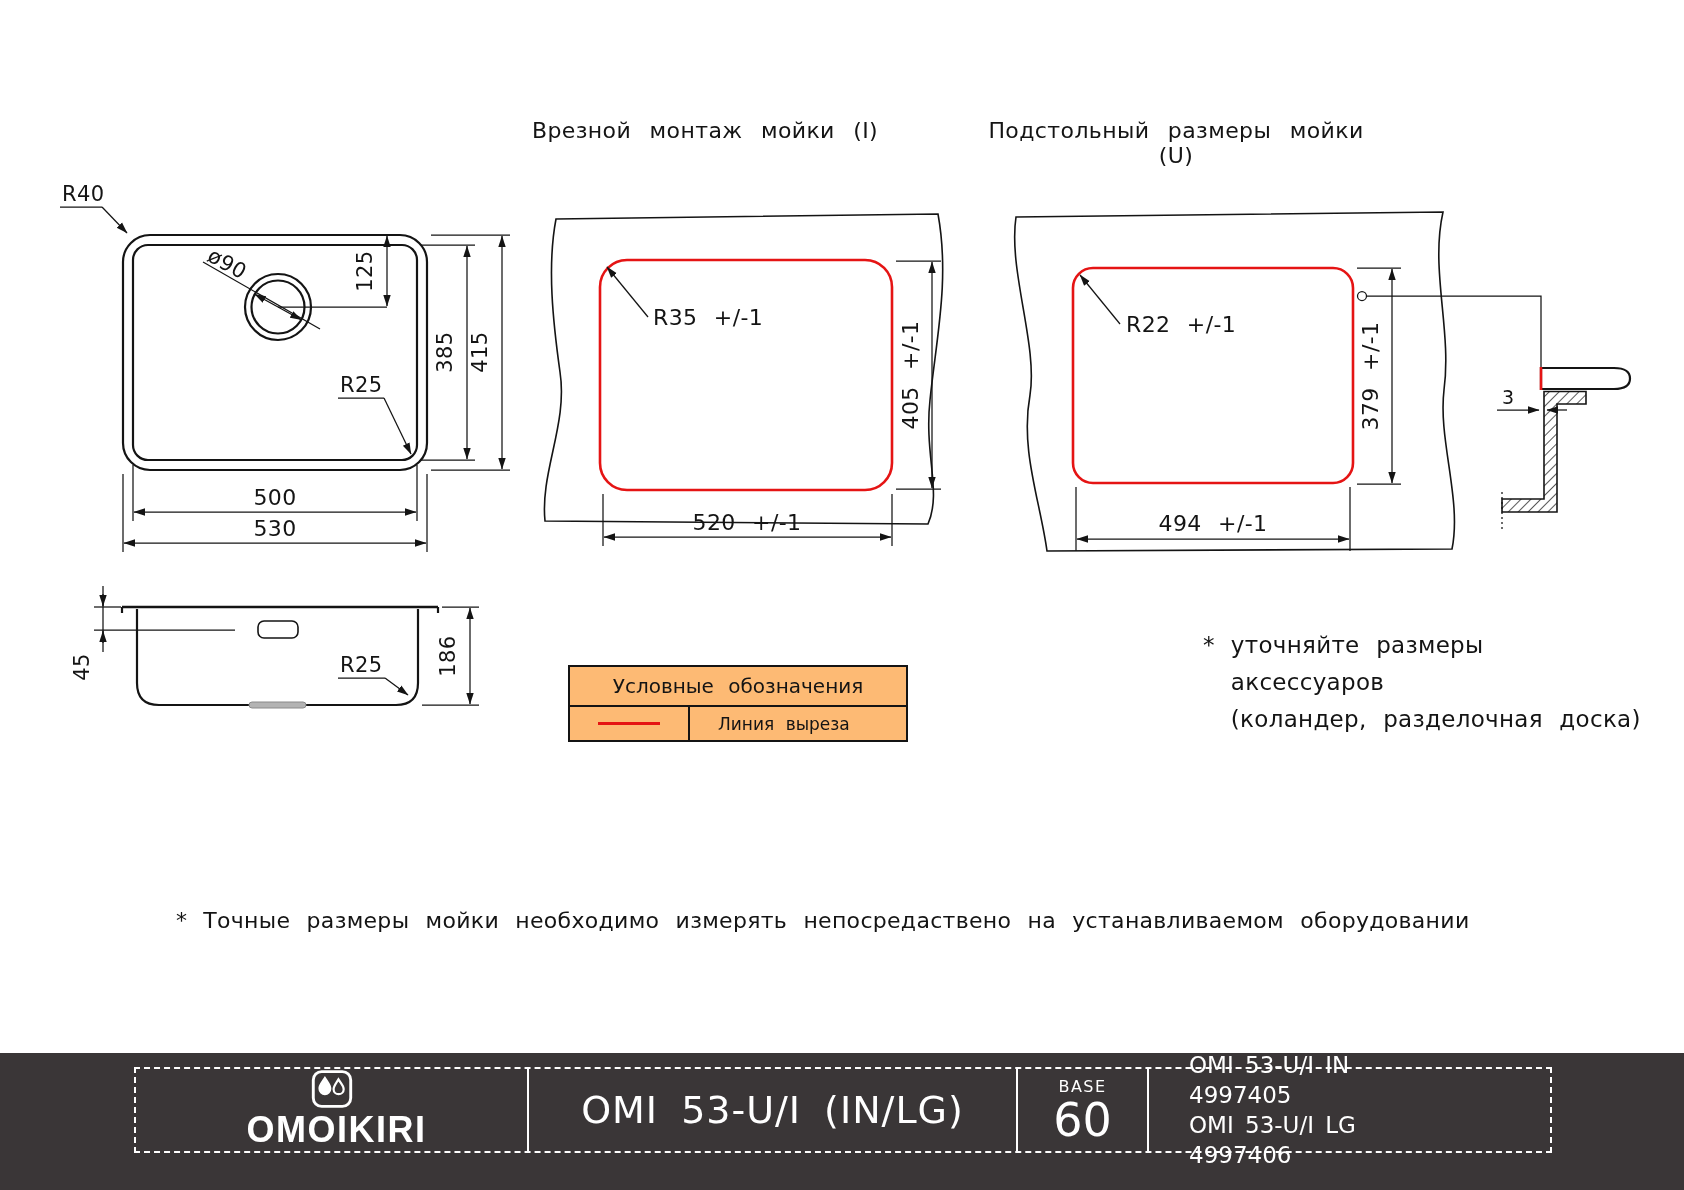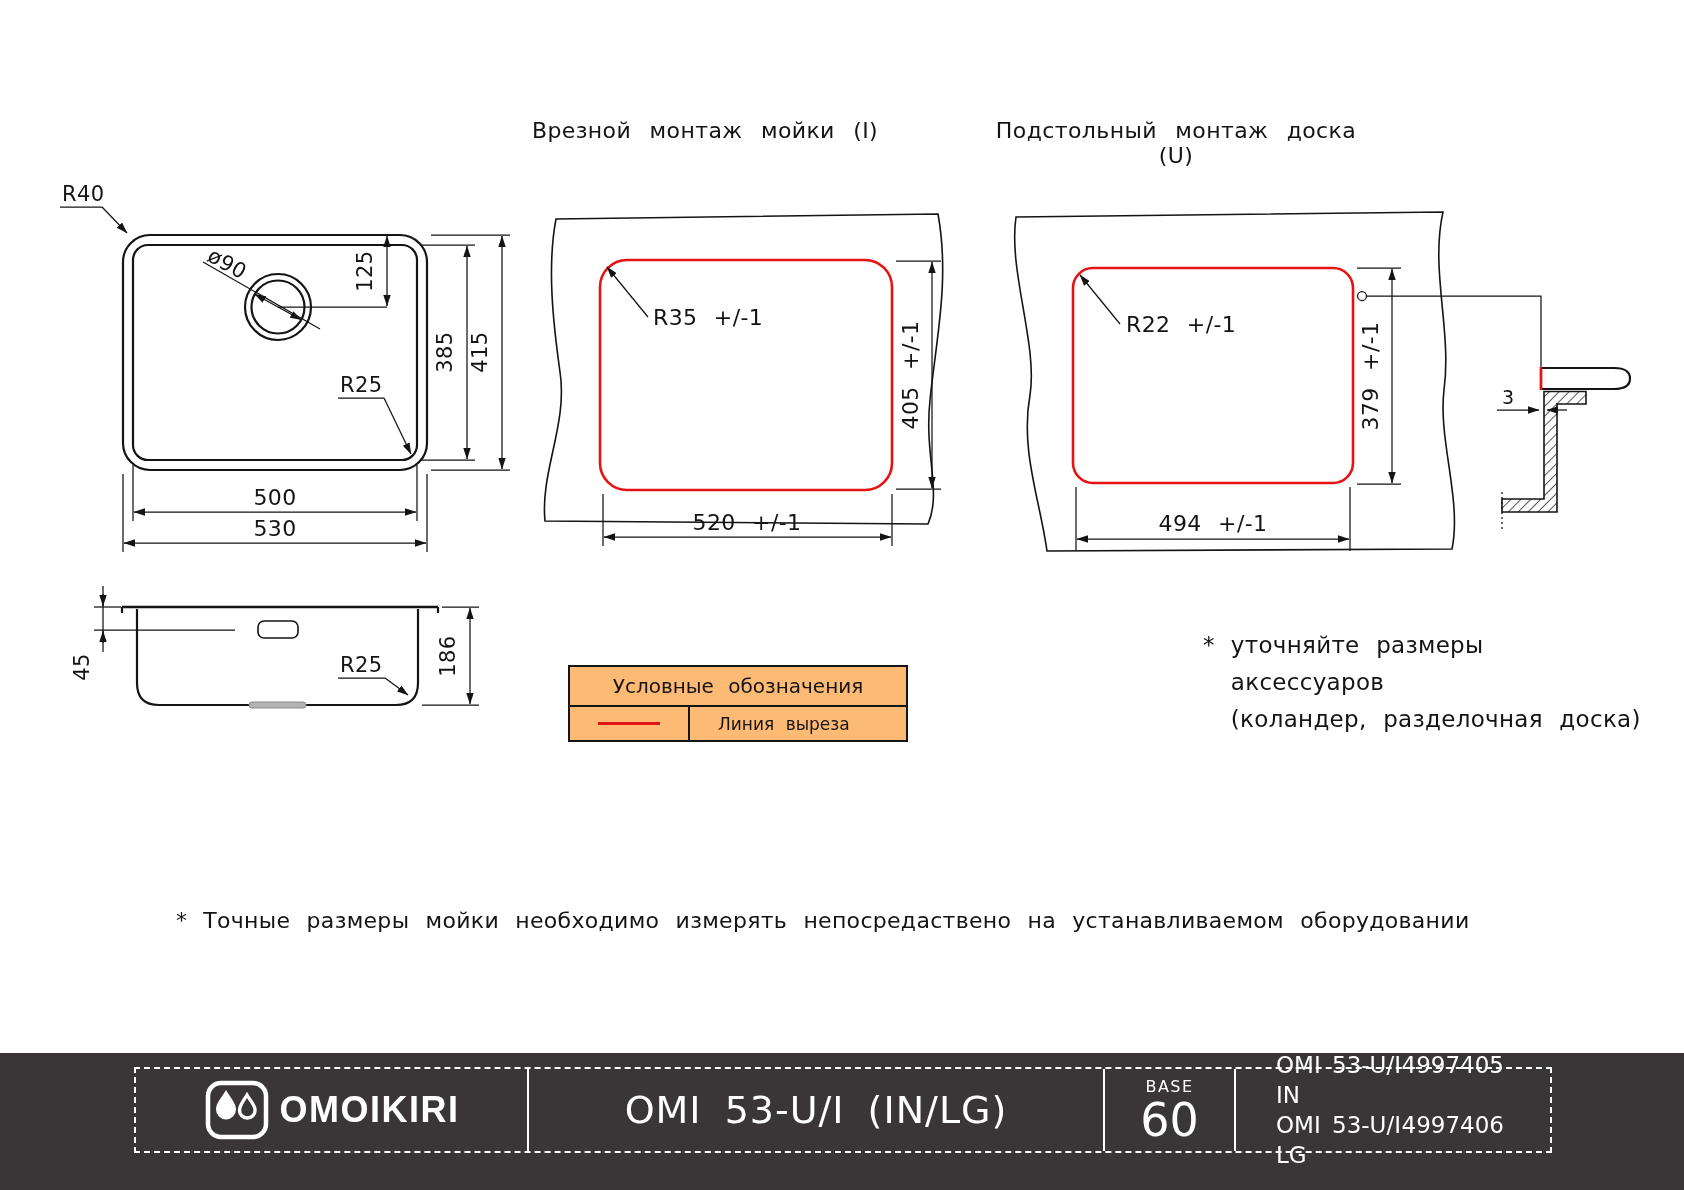--- a/index.html
+++ b/index.html
@@ -30,31 +30,31 @@
   .legend-swatch-cell { width:118px; border-right:2px solid var(--line,#141414);
                         display:flex; align-items:center; justify-content:center; }
   .legend-swatch { width:62px; height:3px; background:var(--cut-line,#e51414); }
   .legend-label-cell { flex:1; display:flex; align-items:center;
                        padding-left:28px; font-size:17px; word-spacing:6px; }
   .footer { position:absolute; left:0; top:1053px; width:1684px; height:137px;
             background:var(--footer-bg,#3a3637); }
   .ftable { position:absolute; left:134px; top:14px; width:1418px; height:86px;
             display:flex; border:2px dashed var(--footer-fg,#fff); box-sizing:border-box;
             color:var(--footer-fg,#fff); }
-  .fcell { box-sizing:border-box; display:flex; align-items:center; justify-content:center; }
+  .fcell { box-sizing:border-box; display:flex; align-items:center; justify-content:center;flex-direction:column; }
   .fcell + .fcell { border-left:2px solid var(--footer-fg,#fff); }
   .cell-logo  { width:391px; }
-  .cell-model { width:576px; font-size:38px; word-spacing:10px; letter-spacing:1px; }
+  .cell-model { width:489px; font-size:38px; word-spacing:10px; letter-spacing:1px; }
   .cell-base  { width:131px; flex-direction:column; justify-content:center; }
   .cell-base .base-label { font-size:16px; letter-spacing:1.5px; }
   .cell-base .base-value { font-size:46px; line-height:48px; }
   .cell-codes { flex:1; flex-direction:column; justify-content:center;
                 padding:0 46px 0 40px; align-items:stretch; font-size:23px; }
   .sku-row { display:flex; justify-content:center; line-height:30px;
-             word-spacing:4px; }
+             word-spacing:4px;flex-direction:column; }
   .brand { font-family:"Liberation Sans", sans-serif; font-weight:bold;
            font-size:36px; letter-spacing:1.5px; margin-left:10px; }
 </style>
 </head>
 <body>
 
 <div class="stage">
 
   <svg class="draw" width="1684" height="1053" viewBox="0 0 1684 1053">
     <defs>
@@ -179,21 +179,21 @@
       <line class="k w05" x1="470" y1="608" x2="470" y2="704" marker-start="url(#arr)" marker-end="url(#arr)"></line>
       <text class="dim" x="455" y="656" text-anchor="middle" transform="rotate(-90 455 656)">186</text>
 
       <text class="dim" x="340" y="672">R25</text>
       <line class="k w05" x1="338" y1="678" x2="385" y2="678"></line>
       <line class="k w05" x1="385" y1="678" x2="408" y2="695" marker-end="url(#arr)"></line>
     </g>
   </svg>
 
   <div class="title" style="left:500px; top:118px; width:410px;">Врезной монтаж мойки (I)</div>
-  <div class="title" style="left:971px; top:118px; width:410px;">Подстольный монтаж доска (U)</div>
+  <div class="title" style="left:971px; top:118px; width:410px;">Подстольный размеры мойки (U)</div>
 
   <div class="legend">
     <div class="legend-head">Условные обозначения</div>
     <div class="legend-row">
       <div class="legend-swatch-cell">
         <div class="legend-swatch"></div>
       </div>
       <div class="legend-label-cell">Линия выреза</div>
     </div>
   </div>

